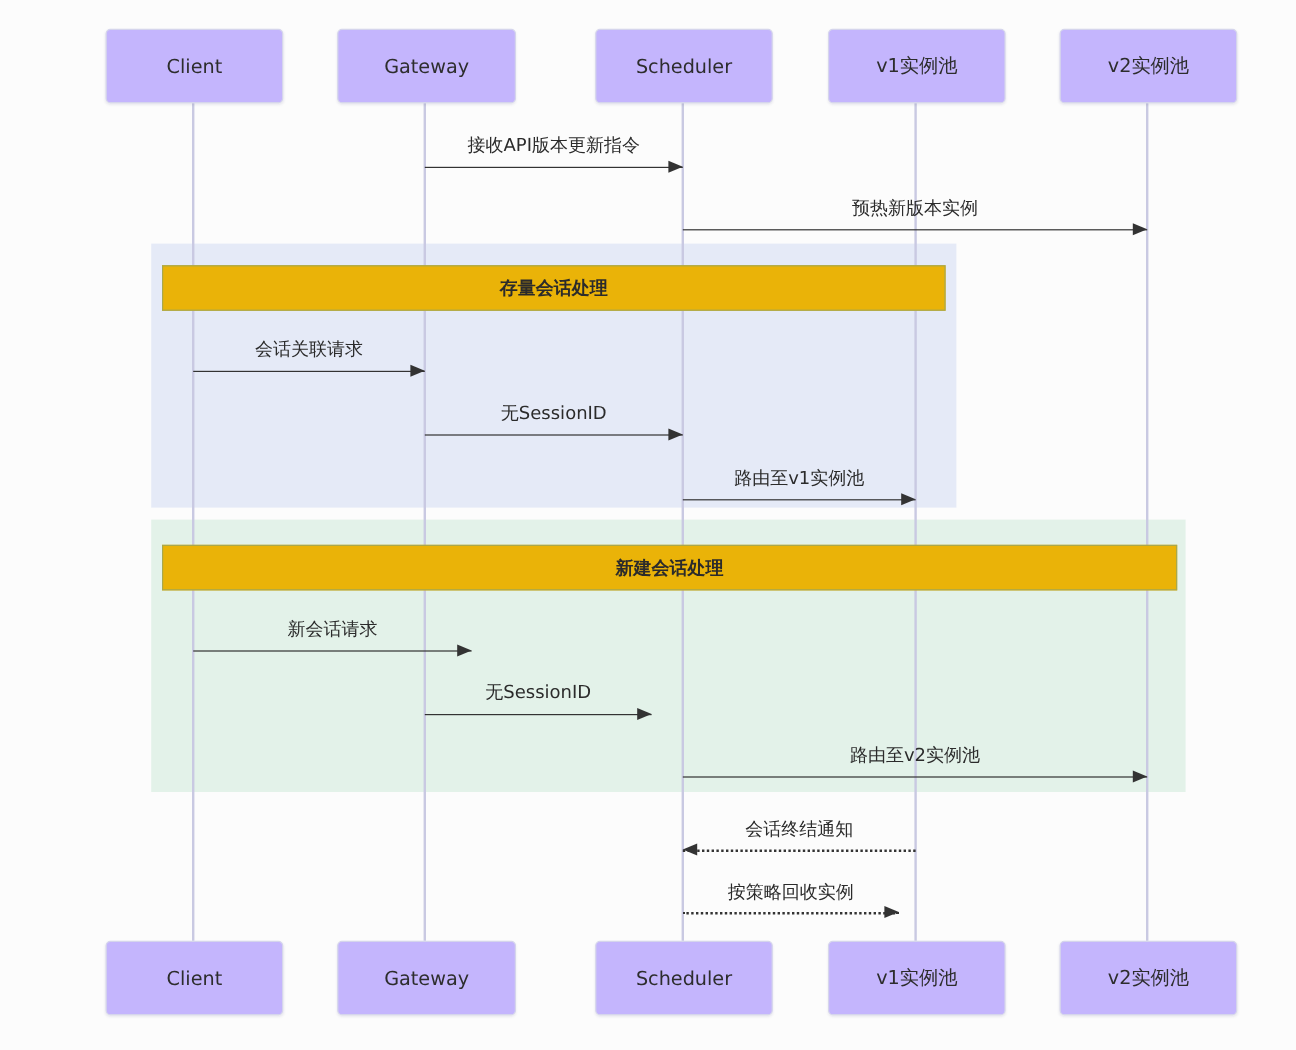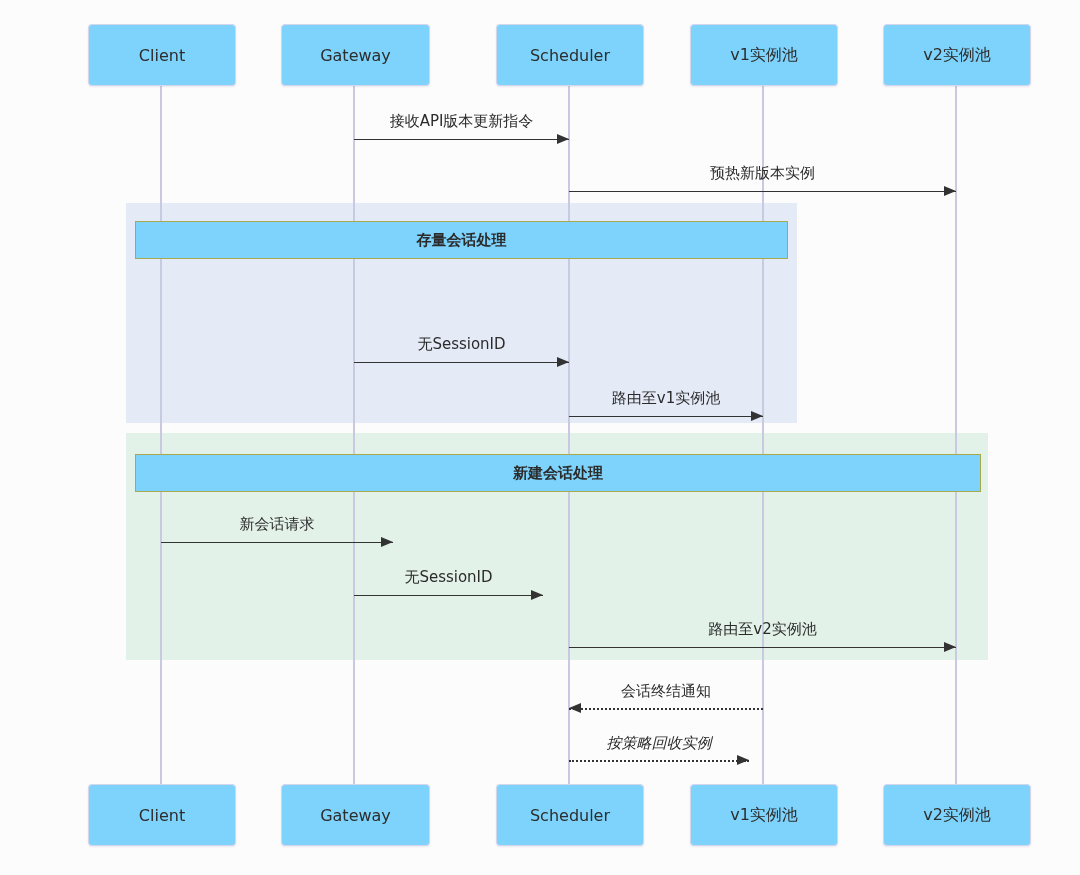--- a/index.html
+++ b/index.html
@@ -24,21 +24,21 @@
   .lifeline {
     position: absolute;
     top: 86px; height: 698px; width: 1.5px;
     background: #c9c9e2;
     z-index: 2;
   }
   
   .section-bar {
     position: absolute;
     height: 36px;
-    background: #7dd3fc;
+    background: #eab308;
     border: 1px solid #a8a84e;
     z-index: 3;
     display: flex; align-items: center; justify-content: center;
     font-size: 15px; font-weight: 600; color: #2b2b2b;
   }
   
   .msg {
     position: absolute;
     height: 34px;
     z-index: 4;
@@ -75,21 +75,21 @@
     left: 0;
     border-right: 12px solid #333333;
     border-top: 5px solid transparent;
     border-bottom: 5px solid transparent;
   }
   .msg-line.dotted .head { top: -7px; }
   
   .actor {
     position: absolute;
     height: 60px;
-    background: #7dd3fc;
+    background: #c4b5fd;
     border: 1px solid #d5d5ec;
     border-radius: 4px;
     box-shadow: 0 1px 2px rgba(60,60,120,0.10);
     display: flex; align-items: center; justify-content: center;
     font-size: 16px; font-weight: 500; color: #2d2d2d;
     z-index: 5;
   }
 </style>
 </head>
 <body>
@@ -115,20 +115,26 @@
       </div>
   </div>
 
   <div class="msg" style="left:354px; top:106px; width:215px;">
     <div class="msg-label">接收API版本更新指令</div>
     <div class="msg-line">
         <i class="head head-r"></i>
       </div>
   </div>
 
+  <div class="msg" style="left:161px; top:276px; width:193px;">
+    <div class="msg-label">会话关联请求</div>
+    <div class="msg-line">
+        <i class="head head-r"></i>
+      </div>
+  </div>
 
   <div class="msg" style="left:354px; top:329px; width:215px;">
     <div class="msg-label">无SessionID</div>
     <div class="msg-line">
         <i class="head head-r"></i>
       </div>
   </div>
 
   <div class="msg" style="left:569px; top:383px; width:194px;">
     <div class="msg-label">路由至v1实例池</div>
@@ -158,21 +164,21 @@
       </div>
   </div>
 
   <div class="msg" style="left:569px; top:676px; width:194px;">
     <div class="msg-label">会话终结通知</div>
     <div class="msg-line dotted">
         <i class="head head-l"></i>
       </div>
   </div>
 
-  <div class="msg" style="left:569px; top:728px; width:180px;font-style:italic;">
+  <div class="msg" style="left:569px; top:728px; width:180px;">
     <div class="msg-label">按策略回收实例</div>
     <div class="msg-line dotted">
         <i class="head head-r"></i>
       </div>
   </div>
 
   <div class="actor" style="left:88px; top:24px; width:146px;">Client</div>
   <div class="actor" style="left:281px; top:24px; width:147px;">Gateway</div>
   <div class="actor" style="left:496px; top:24px; width:146px;">Scheduler</div>
   <div class="actor" style="left:690px; top:24px; width:146px;">v1实例池</div>

